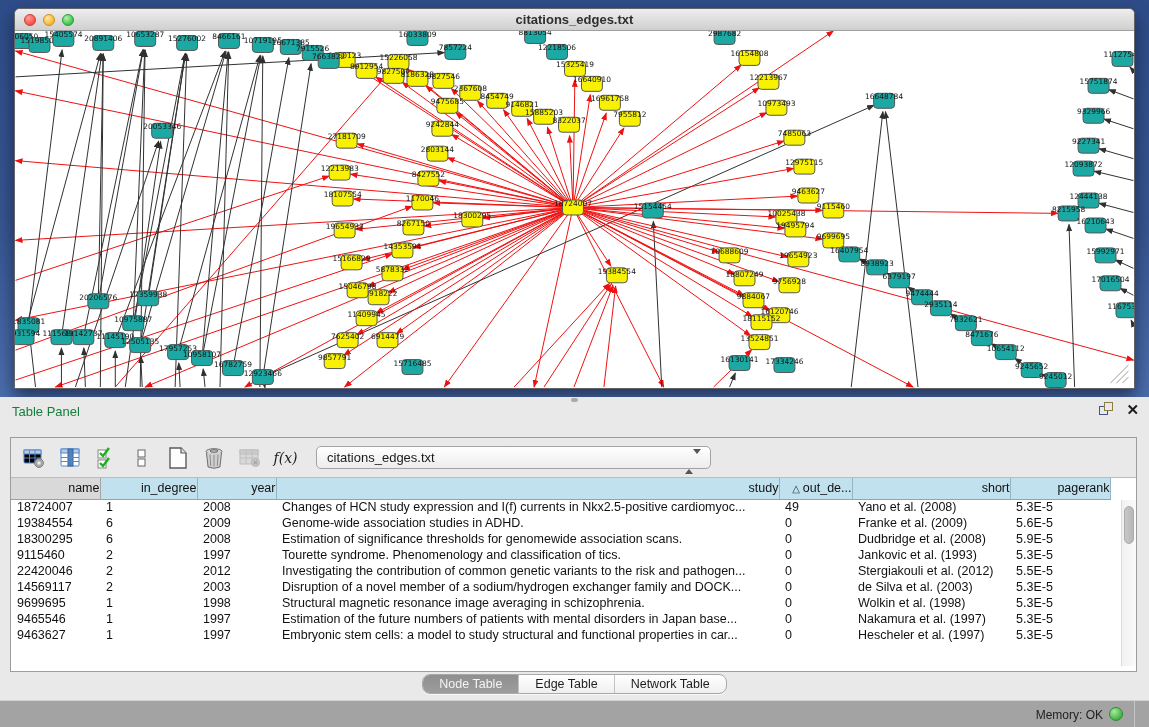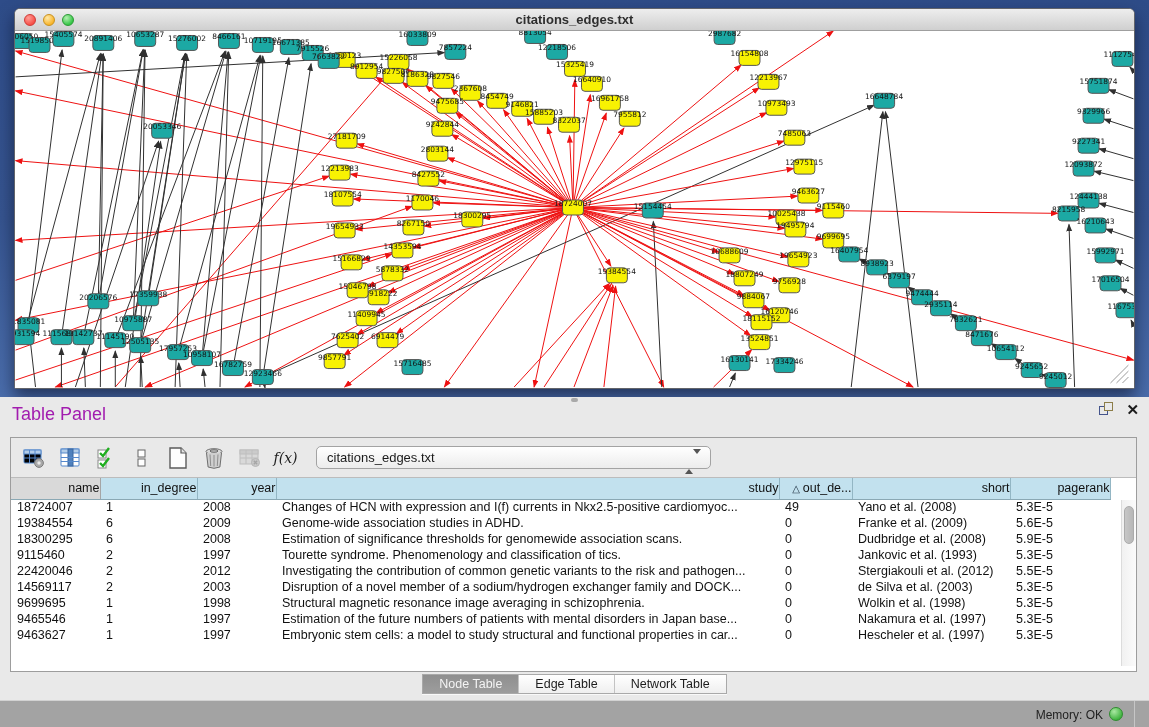--- a/index.html
+++ b/index.html
@@ -20,21 +20,21 @@
   .light.r { background:radial-gradient(circle at 35% 30%,#ff9d96,#f75149 70%); border:1px solid #cf3a36;}
   .light.y { background:radial-gradient(circle at 35% 30%,#ffe9a8,#f8b52c 70%); border:1px solid #c9911d;}
   .light.g { background:radial-gradient(circle at 35% 30%,#b4f0b0,#37c649 70%); border:1px solid #2a9a33;}
   .win-title { text-align:center; font-size:13px; font-weight:600; color:#2e2e2e; line-height:21px; }
   .graph-area { position:relative; width:1119px; height:357px; background:#fff; overflow:hidden; }
   .graph-area svg { display:block; }
 
   
   .panel { position:absolute; left:0; top:397px; width:1149px; height:330px; background:#e9e9e9; }
   .panel-header { position:relative; height:26px; }
-  .panel-title { position:absolute; left:12px; top:7px; font-size:18px; color:#a21caf; }
+  .panel-title { position:absolute; left:12px; top:7px; font-size:13px; color:#15803d; }
   .panel-header-icons { position:absolute; right:10px; top:5px; display:flex; gap:12px; align-items:center; }
   .float-icon { width:15px; height:15px; position:relative; display:inline-block; }
   .float-icon .sq1 { position:absolute; left:0; top:4px; width:9px; height:9px; border:1px solid #44548c; }
   .float-icon .sq2 { position:absolute; left:5px; top:0; width:9px; height:9px; border:1px solid #8c7d48; background:#e9e9e9; }
   .close-x { font-size:15px; font-weight:bold; color:#1b1b1b; line-height:15px; cursor:default; }
   .divider-dot { position:absolute; left:571px; top:1px; width:7px; height:4px;
     border-radius:2px; background:#a9a9a9; }
 
   .content-box { position:absolute; left:10px; top:40px; width:1127px; height:235px;
     border:1px solid #9d9d9d; background:#e9e9e9; }
@@ -57,21 +57,21 @@
   table.data th.namecol { background:#d9d9d9; border-right:1px solid #a5a5a5; }
   table.data td { height:16px; padding:0 0 0 6px; white-space:nowrap; overflow:hidden; }
   td.c-short { padding-left:24px;margin-left:32px; } td.c-pr { padding-left:14px;margin-top:27px; }
   .sort-tri { font-size:10px; color:#234; margin-right:3px; }
   .vscroll { position:absolute; right:0; top:22px; width:15px; height:166px;
     background:linear-gradient(90deg,#f1f1f1,#fbfbfb); border-left:1px solid #dcdcdc; }
   .vthumb { position:absolute; left:2px; top:6px; width:10px; height:38px; border-radius:5px;
     background:linear-gradient(90deg,#c7c7c7,#b7b7b7); border:1px solid #ababab; }
 
   .footer-tabs { position:absolute; left:0; right:0; top:277px; display:flex; justify-content:center; }
-  .seg { display:flex; border:1px solid #a9a9a9; border-radius:0; overflow:hidden; height:20px;
+  .seg { display:flex; border:1px solid #a9a9a9; border-radius:8px; overflow:hidden; height:20px;
     background:linear-gradient(#ffffff,#efefef); box-shadow:0 1px 0 rgba(255,255,255,.7); }
   .seg button { border:none; background:transparent; font-size:12.5px; color:#1d1d1d; padding:0 16px;
     height:100%; border-right:1px solid #c3c3c3; font-family:inherit; }
   .seg button:last-child { border-right:none; }
   .seg button.active { background:linear-gradient(#8f8f8f,#9d9d9d); color:#f4f4f4; }
 
   .statusbar { position:absolute; left:0; right:0; bottom:0; height:27px; border-top:1px solid #d2d2d2;
     background:#a3a3a3; }
   .mem { position:absolute; right:46px; top:7px; font-size:12px; color:#222; }
   .mem-dot { position:absolute; right:26px; top:6px; width:14px; height:14px; border-radius:50%;
@@ -799,21 +799,21 @@
             <th><span class="sort-tri">△</span><span>out_de...</span></th>
             <th><span>short</span></th>
             <th><span>pagerank</span></th>
           </tr>
         </thead>
         <tbody id="tbody">
             <tr>
               <td>18724007</td>
               <td>1</td>
               <td>2008</td>
-              <td>Changes of HCN with expression and I(f) currents in Nkx2.5-positive cardiomyoc...</td>
+              <td>Changes of HCN study expression and I(f) currents in Nkx2.5-positive cardiomyoc...</td>
               <td>49</td>
               <td class="c-short">Yano et al. (2008)</td>
               <td class="c-pr">5.3E-5</td>
             </tr>
             <tr>
               <td>19384554</td>
               <td>6</td>
               <td>2009</td>
               <td>Genome-wide association studies in ADHD.</td>
               <td>0</td>

